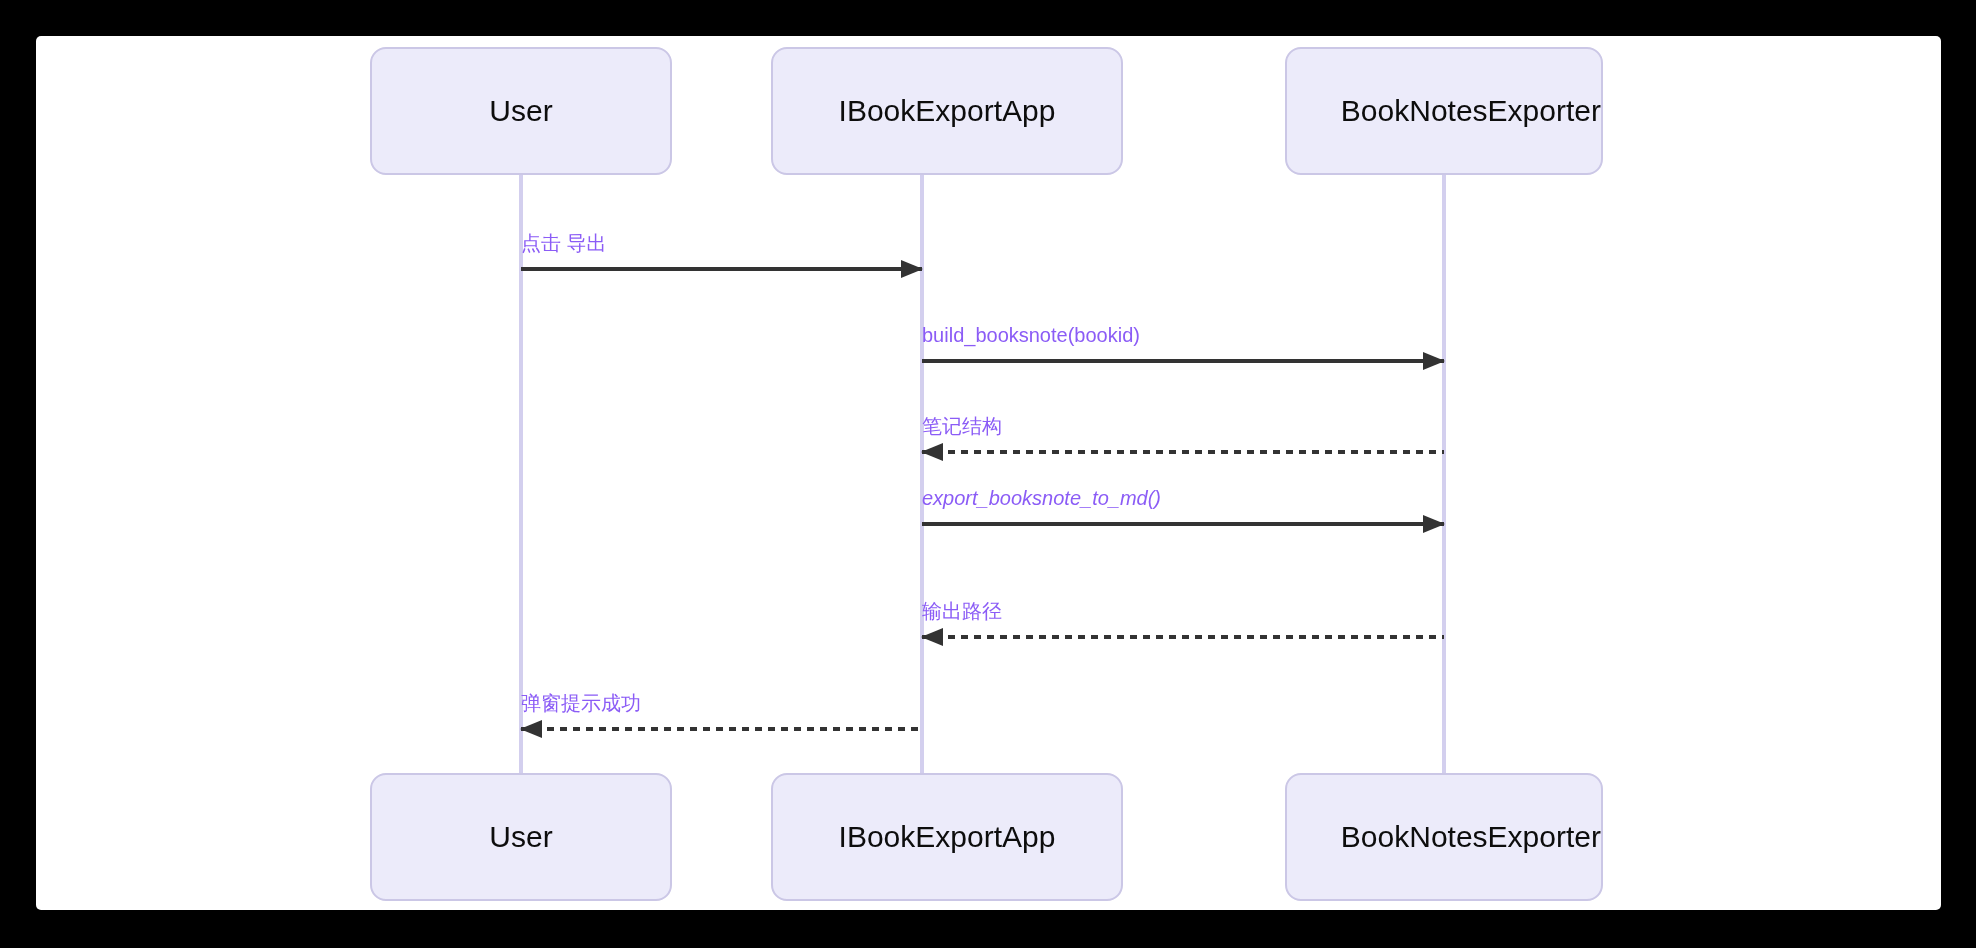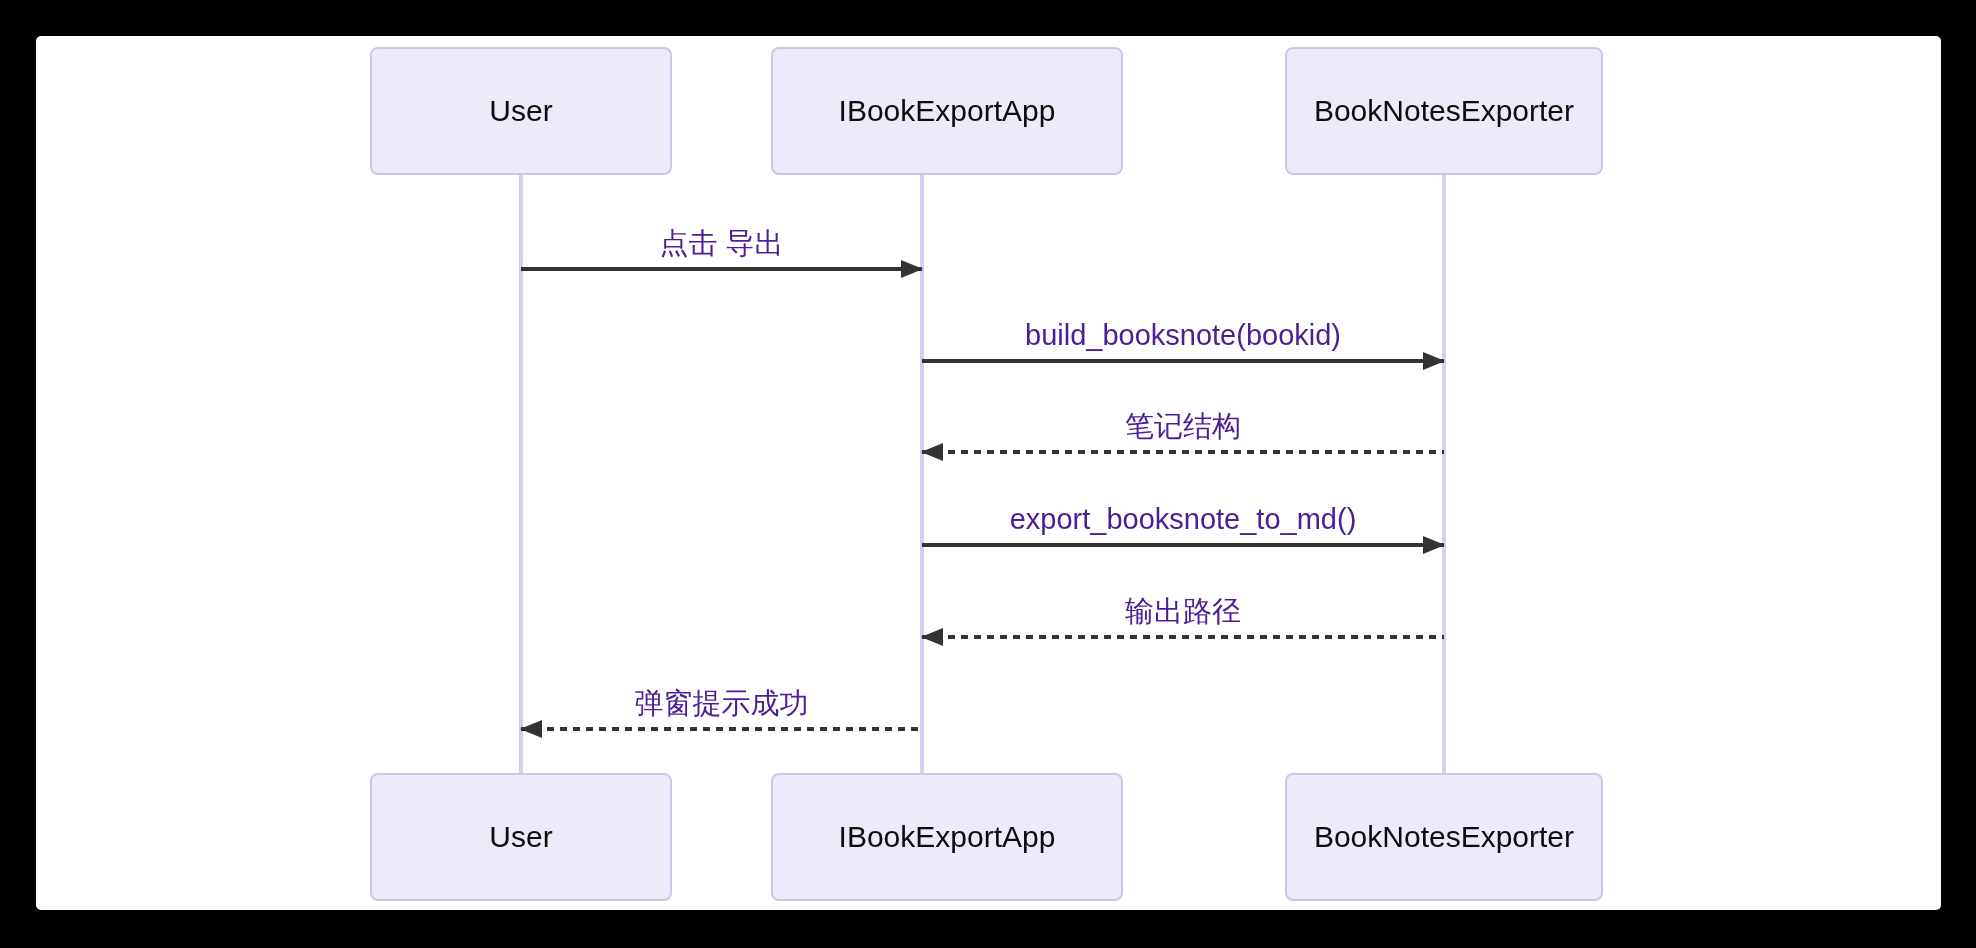--- a/index.html
+++ b/index.html
@@ -11,63 +11,63 @@
     overflow:hidden;
   }
   #canvas{
     position:absolute;left:36px;top:36px;
     width:1905px;height:874px;
     background:#fff;border-radius:5px;
   }
   
   .actor{
     position:absolute;height:128px;
-    background:#ECEBFA;border:2px solid #CBC7E6;border-radius:8px;
+    background:#ECEBFA;border:2px solid #CBC7E6;border-radius:16px;
     box-sizing:border-box;
     display:flex;align-items:center;justify-content:center;
     font-size:30px;color:#0d0d0d;
   }
   .row-top{top:11px;}
   .row-bottom{top:737px;}
   .a0{left:334px;width:302px;}
   .a1{left:735px;width:352px;}
-  .a2{left:1249px;width:318px;}
+  .a2{left:1249px;width:318px;justify-content:flex-end;}
   
   .lifeline{
     position:absolute;top:139px;height:598px;width:4px;
     background:#D3CFEE;
   }
   .l0{left:483px;}
   .l1{left:884px;}
   .l2{left:1406px;}
   
   .msg{position:absolute;height:52px;}
   .msg .label{
     display:block;height:40px;line-height:40px;
-    text-align:center;font-size:29px;color:#4c1d95;
+    font-size:20px;color:#8b5cf6;
     white-space:nowrap;
   }
   .msg .line{
     position:absolute;left:0;right:0;top:44px;height:4px;
   }
   .line-solid{background:#333;}
   .line-dashed{
     background:repeating-linear-gradient(90deg,#333 0 7px,transparent 7px 13px);
   }
   .arrowhead{
     position:absolute;top:37px;width:0;height:0;
     border-top:9px solid transparent;
     border-bottom:9px solid transparent;
   }
   .arrow-right{right:-1px;border-left:22px solid #333;}
   .arrow-left{left:-1px;border-right:22px solid #333;}
   .m1{left:485px;width:401px;top:187px;}
   .m2{left:886px;width:522px;top:279px;}
   .m3{left:886px;width:522px;top:370px;}
-  .m4{left:886px;width:522px;top:463px;}
+  .m4{left:886px;width:522px;top:442px;font-style:italic;}
   .m5{left:886px;width:522px;top:555px;}
   .m6{left:485px;width:401px;top:647px;}
 </style>
 </head>
 <body>
 
 <div id="stage">
   <div id="canvas">
 
     <div class="lifeline l0"></div>

